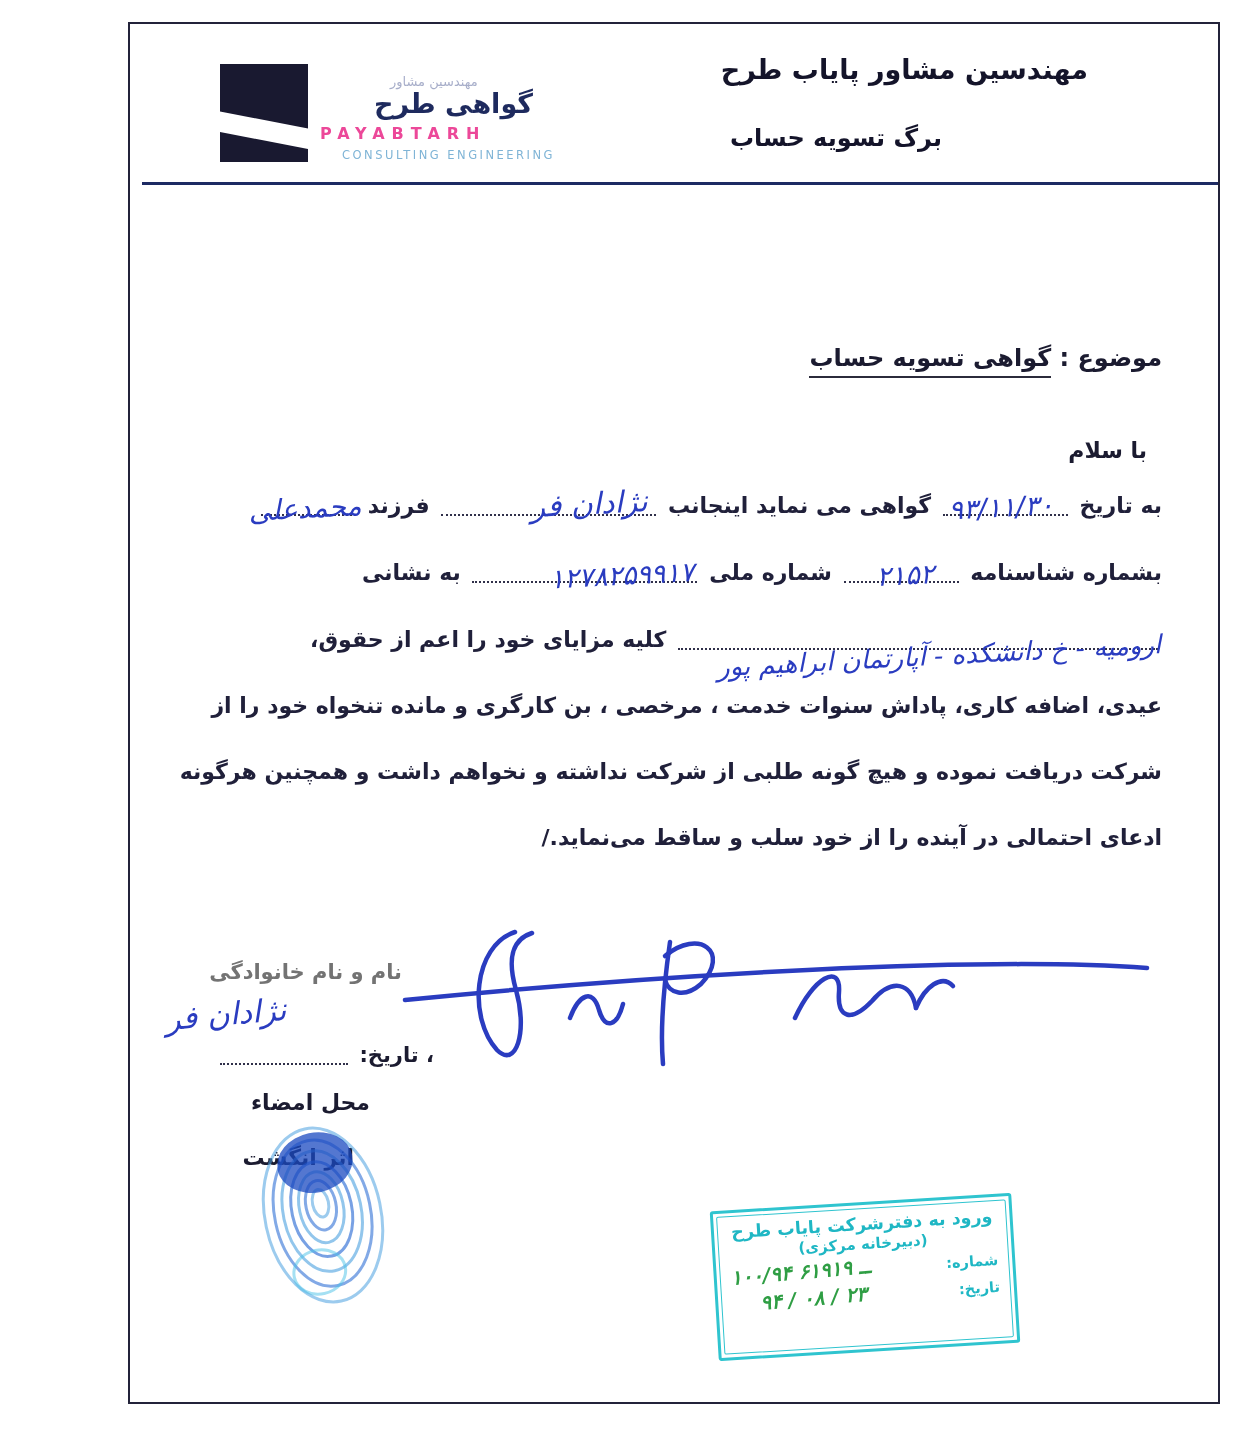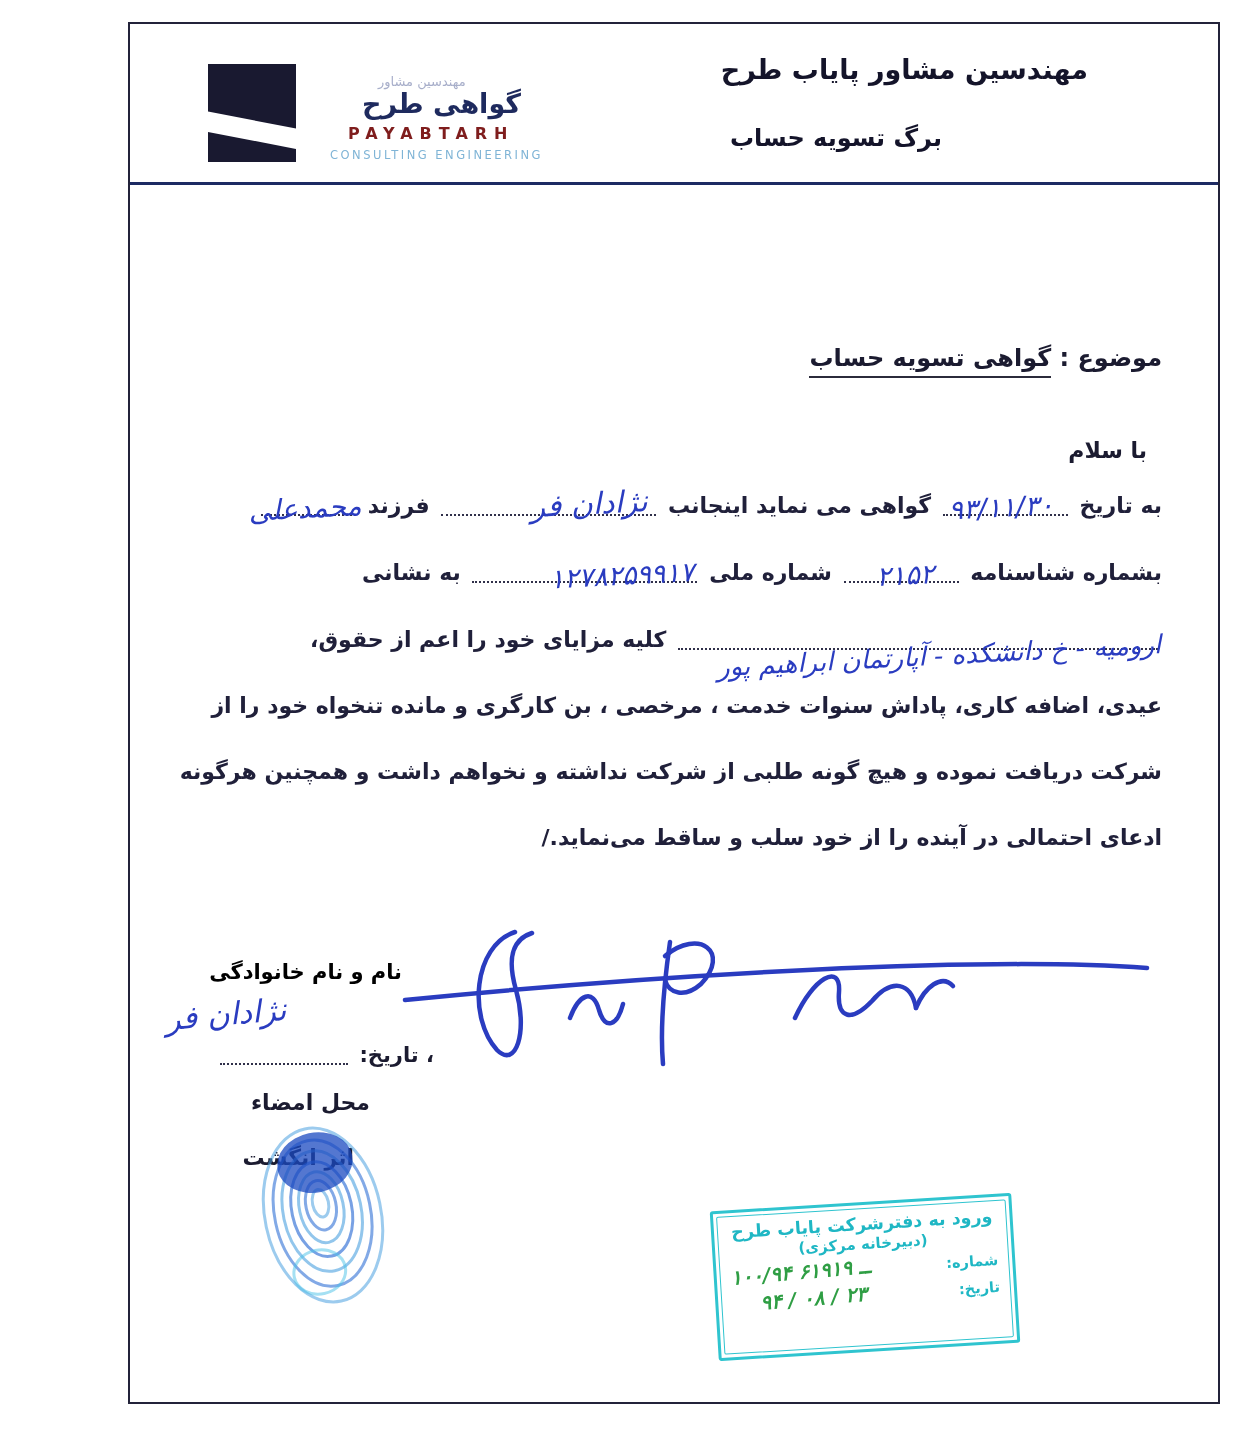--- a/index.html
+++ b/index.html
@@ -1,26 +1,26 @@
 <!DOCTYPE html>
 <html><head>
 <meta charset="utf-8">
 <style>
   html,body{margin:0;padding:0;background:#ffffff;}
   body{width:1240px;height:1443px;position:relative;font-family:"DejaVu Sans",sans-serif;overflow:hidden;}
 
   .doc{position:absolute;left:128px;top:22px;width:1088px;height:1378px;border:2px solid #23233a;background:#fff;}
 
   
-  .header{position:absolute;top:0;left:0;right:0;height:158px;border-bottom:3px solid #1d2a63;}
+  .header{position:absolute;top:0;left:12px;right:0;height:158px;border-bottom:3px solid #1d2a63;}
   .logo-square{position:absolute;left:78px;top:40px;width:88px;height:98px;background:#191930;overflow:hidden;}
   .logo-stripe{position:absolute;left:-12px;top:58px;width:130px;height:20px;background:#fff;transform:rotate(11deg);}
   .brand-small-fa{position:absolute;left:248px;top:50px;font-size:13px;color:#8a93b8;opacity:.75;white-space:nowrap;}
   .brand-fa{position:absolute;left:232px;top:64px;font-size:27px;font-weight:700;color:#1e2a5e;white-space:nowrap;}
-  .brand-en{position:absolute;left:178px;top:100px;font-size:16px;font-weight:700;letter-spacing:7px;color:#7f1d1d;white-space:nowrap;margin-left:40px;}
+  .brand-en{position:absolute;left:178px;top:100px;font-size:16px;font-weight:700;letter-spacing:7px;color:#ec4899;white-space:nowrap;}
   .brand-en-sub{position:absolute;left:200px;top:124px;font-size:11.5px;letter-spacing:2.5px;color:#7fb4d6;white-space:nowrap;}
   .h-title1{position:absolute;right:130px;top:30px;font-size:27px;font-weight:700;color:#14142a;white-space:nowrap;}
   .h-title2{position:absolute;right:276px;top:100px;font-size:24px;font-weight:700;color:#14142a;white-space:nowrap;}
 
   
   .subject{position:absolute;top:320px;right:56px;font-size:24px;font-weight:700;color:#1b1b30;white-space:nowrap;}
   .subj-value{border-bottom:2px solid #2b2b3b;padding-bottom:4px;}
   .salut{position:absolute;top:414px;right:71px;font-size:22px;font-weight:700;color:#1b1b30;}
 
   .bline{position:absolute;right:56px;font-size:22px;font-weight:700;color:#20203a;white-space:nowrap;direction:rtl;}
@@ -32,21 +32,21 @@
   .hw{position:absolute;bottom:-6px;right:8px;color:#2a3cc0;font-size:27px;font-style:italic;font-weight:500;
       white-space:nowrap;line-height:1;transform:rotate(-3deg);transform-origin:right bottom;}
   .hw-date{right:14px;bottom:-4px;}
   .hw-name{font-size:30px;bottom:-2px;}
   .hw-father{font-size:28px;right:-6px;}
   .hw-id{right:24px;}
   .hw-nid{right:2px;bottom:-4px;letter-spacing:2px;}
   .hw-addr{font-size:26px;right:-4px;bottom:-9px;}
 
   
-  .sig-label{position:absolute;top:936px;right:816px;font-size:21px;font-weight:700;color:#000000;white-space:nowrap;}
+  .sig-label{position:absolute;top:936px;right:816px;font-size:21px;font-weight:700;color:#737373;white-space:nowrap;}
   .sig-svg{position:absolute;left:235px;top:898px;}
   .sig-name-hw{position:absolute;left:35px;top:972px;font-size:31px;font-style:italic;font-weight:500;color:#2a3cc0;
                transform:rotate(-5deg);white-space:nowrap;}
   .sig-date-row{position:absolute;left:42px;top:1018px;width:262px;direction:rtl;font-size:21px;font-weight:700;color:#1b1b30;white-space:nowrap;}
   .w-sigdate{width:128px;}
   .place-label{position:absolute;top:1066px;right:848px;font-size:22px;font-weight:700;color:#1b1b30;white-space:nowrap;text-align:right;}
   .finger-label{position:absolute;top:1121px;right:864px;font-size:22px;font-weight:700;color:#1b1b30;white-space:nowrap;}
   .fingerprint{position:absolute;left:118px;top:1086px;}
 
   

